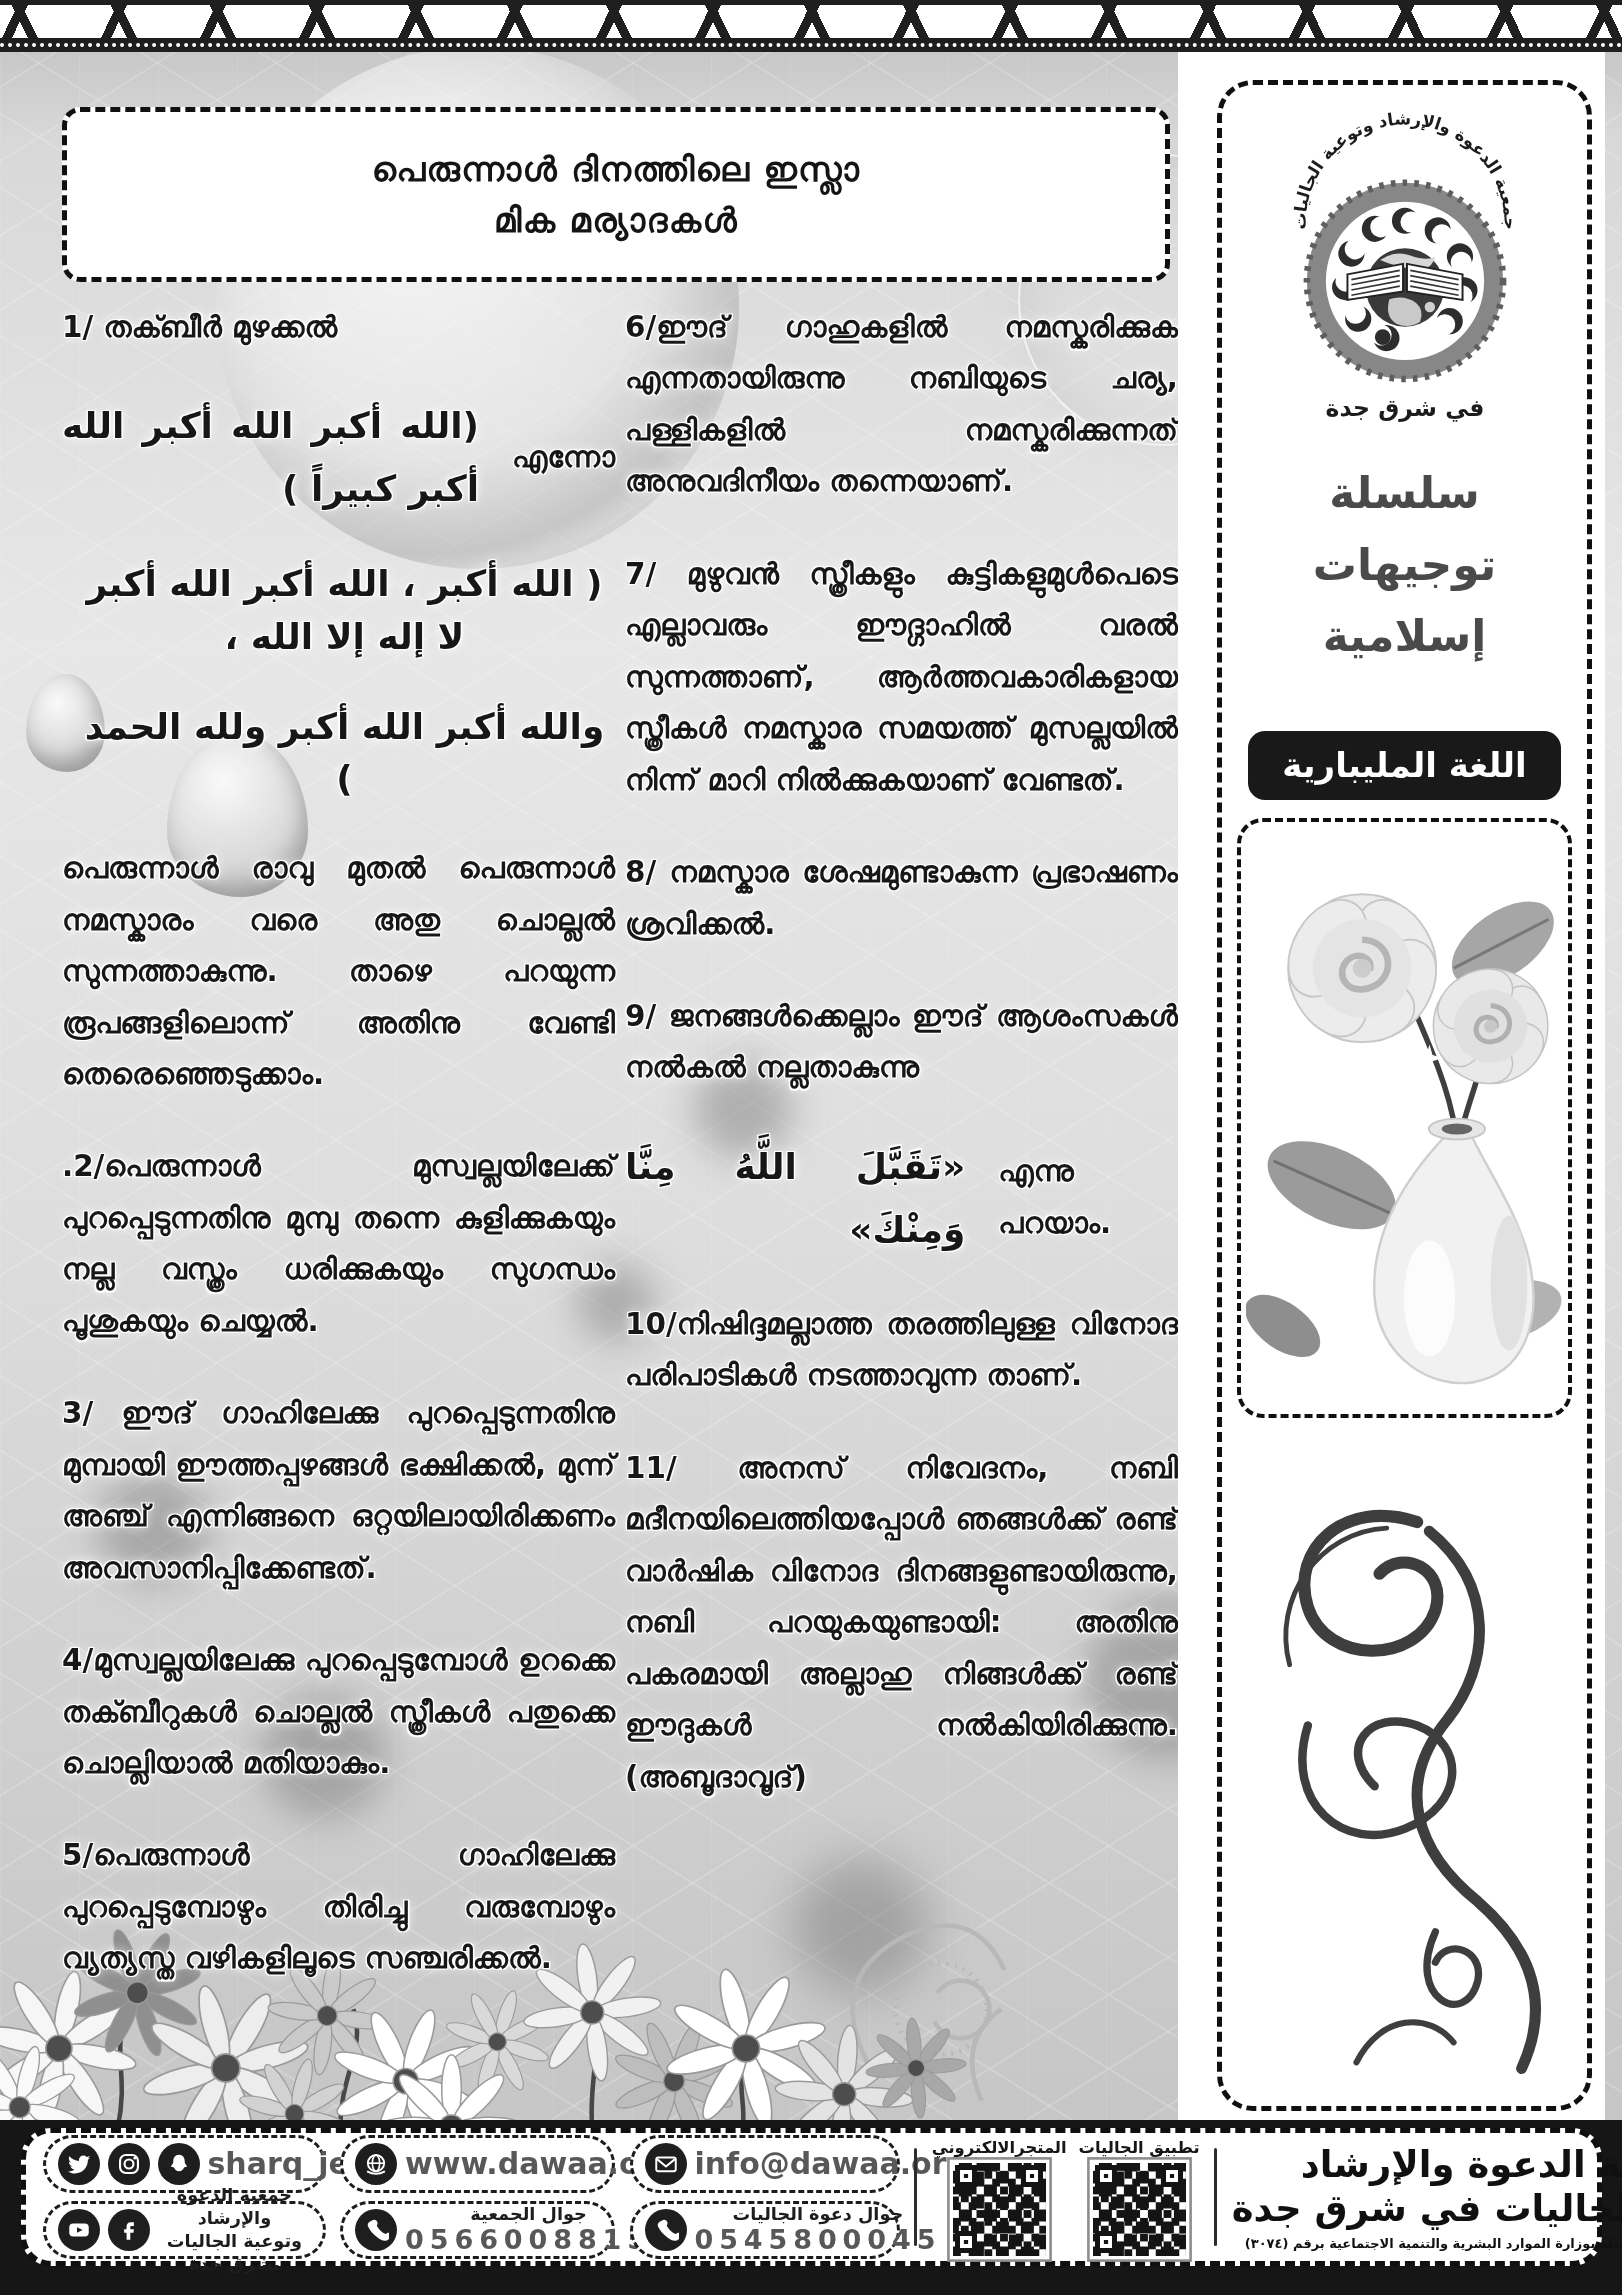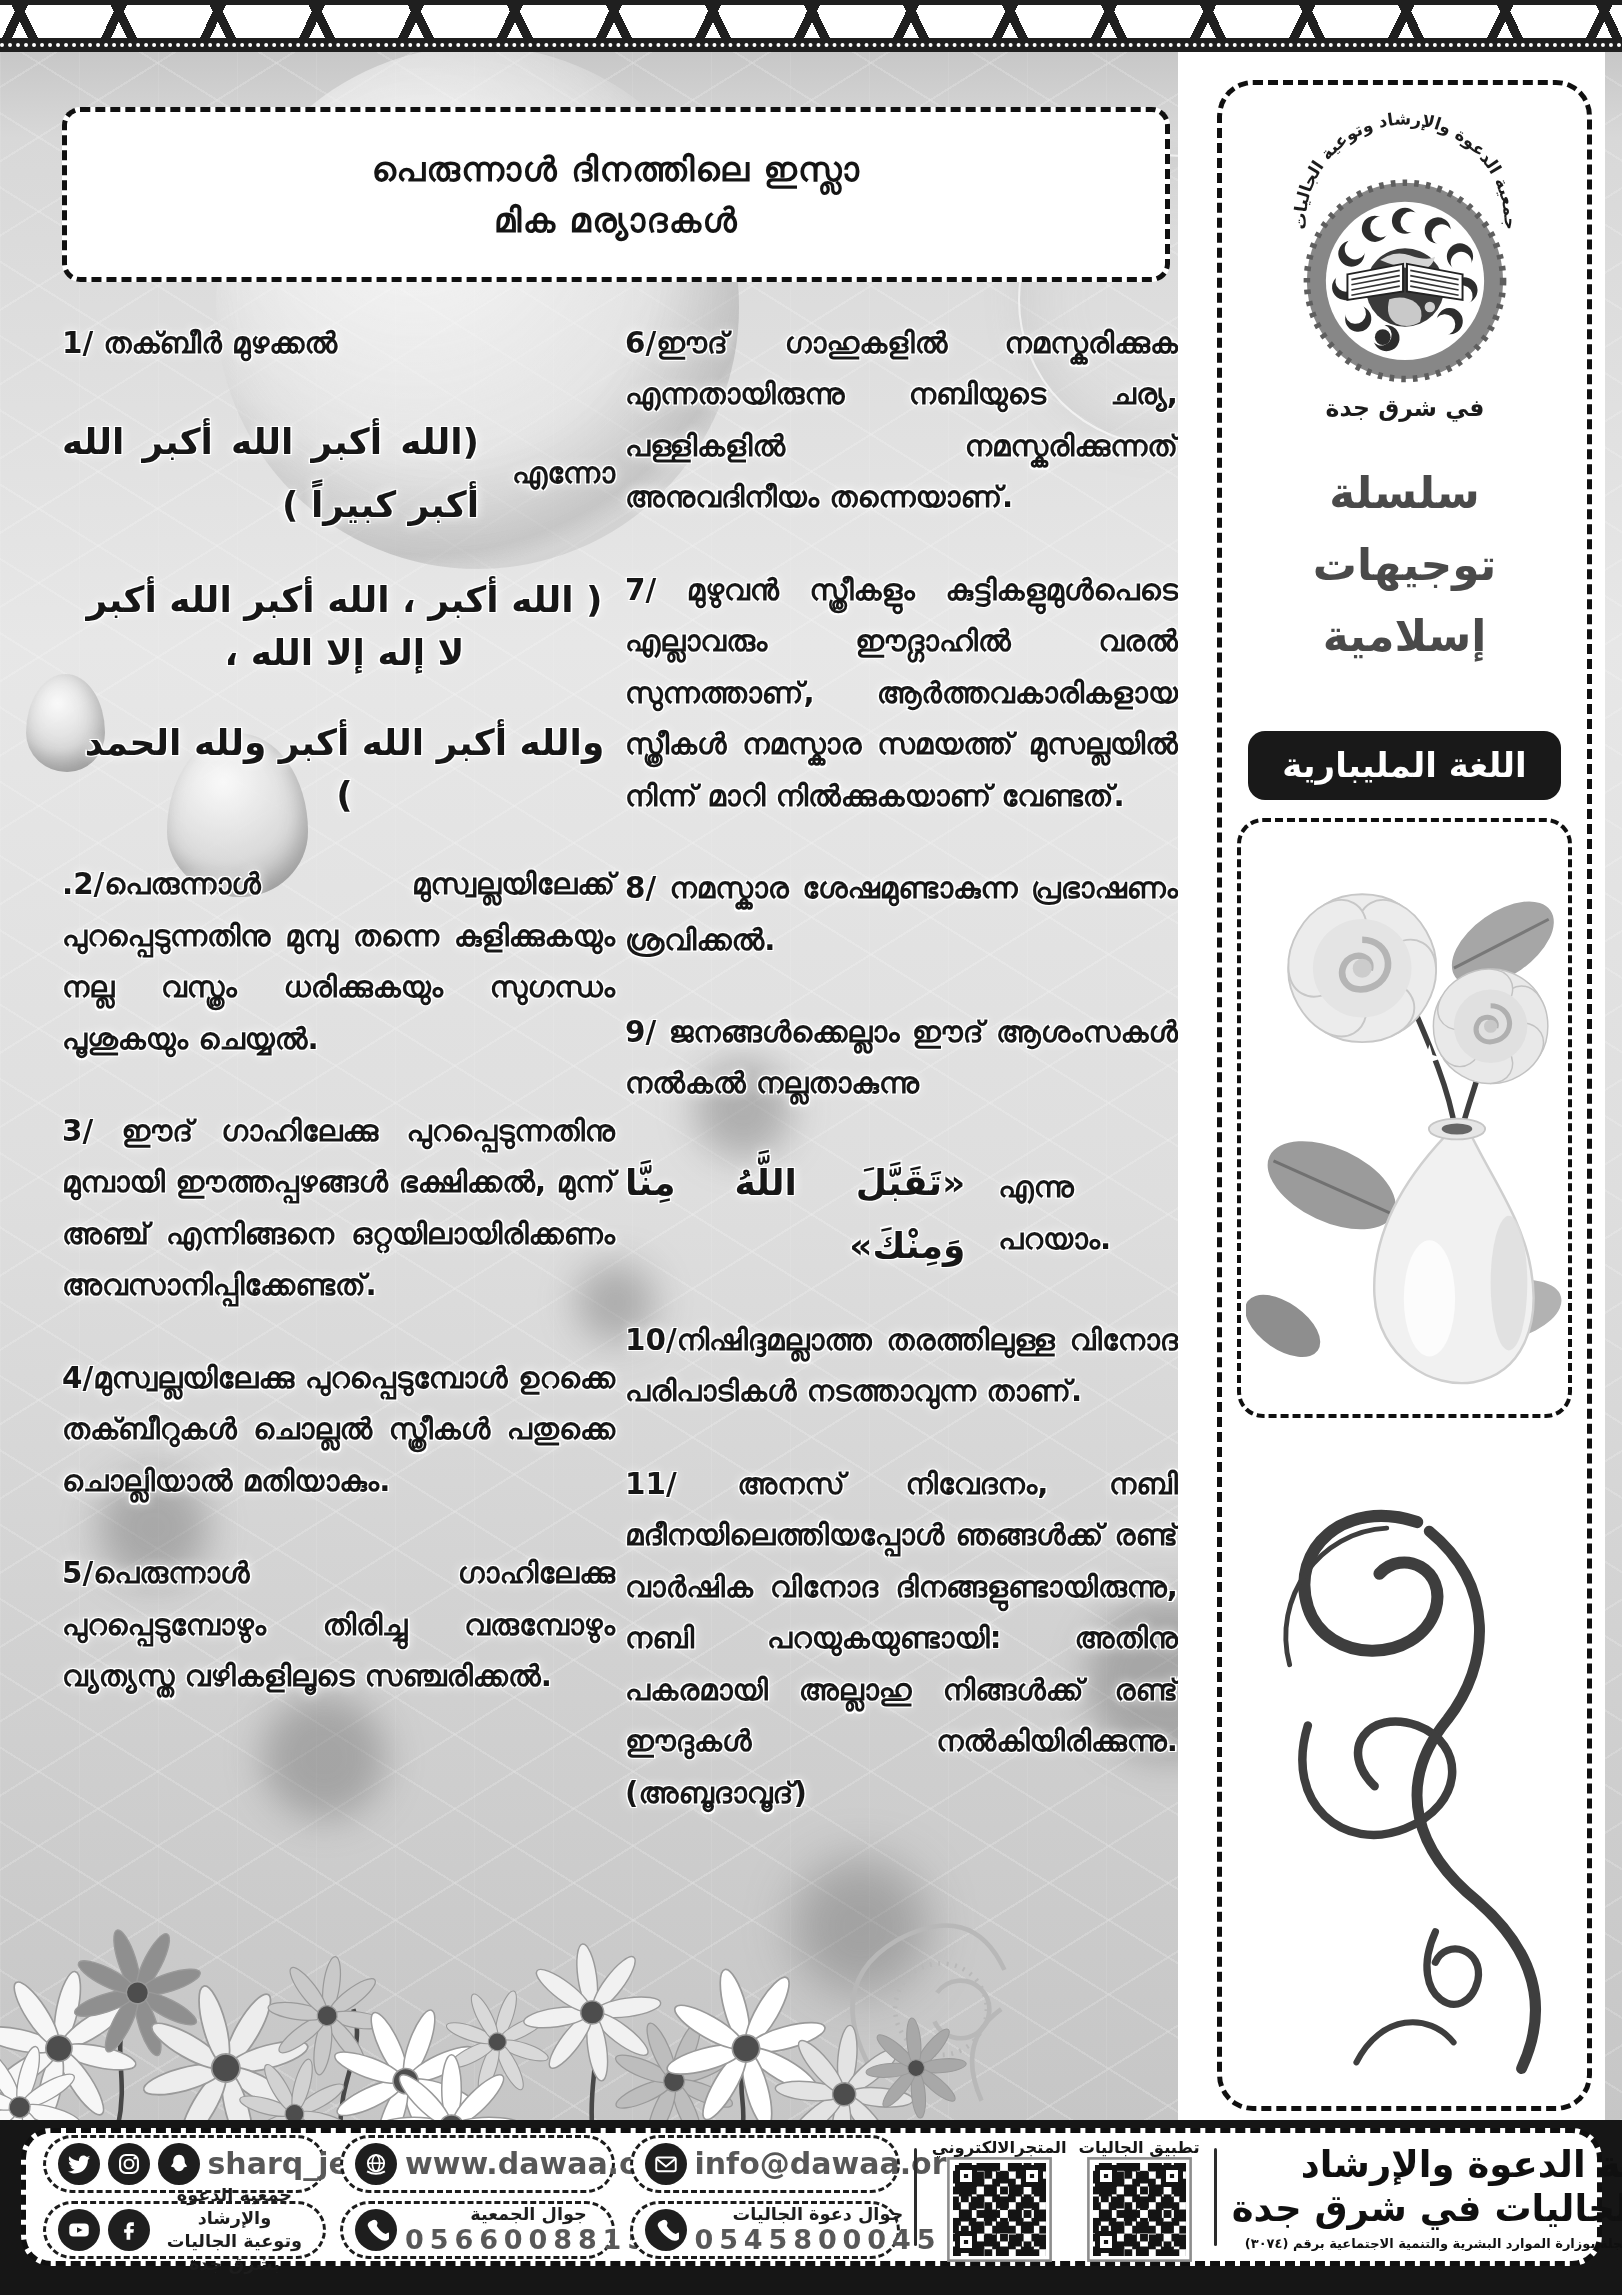--- a/index.html
+++ b/index.html
@@ -39,21 +39,21 @@
   .blob3{left:1086px;top:1597px;width:164px;height:164px;}
   .blob4{left:98px;top:1472px;width:111px;height:111px;}
   .blob5{left:576px;top:1263px;width:79px;height:79px;}
   .blob6{left:792px;top:1858px;width:137px;height:137px;filter:blur(23.6px);}
   
   .title-box{position:absolute;left:62px;top:107px;width:1098px;height:165px;background:#fff;
         border:5.2px dashed #101010;border-radius:18.3px;z-index:10;
         display:flex;flex-direction:column;align-items:center;justify-content:center;}
   .title-box .tl{font-size:34px;font-weight:900;color:#141414;line-height:1.5;letter-spacing:1.3px;white-space:nowrap;}
   
-  .col{position:absolute;top:318px;width:553px;z-index:10;color:#171717;
+  .col{position:absolute;top:302px;width:553px;z-index:10;color:#171717;
        font-size:29.4px;font-weight:700;line-height:1.75;text-align:justify;
        text-shadow:1.3px 1.3px 0 #fff,-1.3px -1.3px 0 #fff,1.3px -1.3px 0 #fff,-1.3px 1.3px 0 #fff,0 0 10.5px #fff;}
   .col-left{left:62px;}
   .col-right{left:625px;}
   .col p{margin:0 0 41px 0;}
   .ar-line{direction:rtl;text-align:center;font-size:36px;line-height:1.45;margin:0 0 38px 12px;font-weight:700;}
   .mix-line{display:flex;justify-content:center;align-items:center;gap:33px;margin:0 0 38px 0;}
   .mix-line .ar{direction:rtl;font-size:36px;font-weight:700;}
   .mix-line .ml{font-size:29.4px;}
   
@@ -137,20 +137,21 @@
   </div>
 
   <div class="col col-left">
     <p>1/ തക്ബീർ മുഴക്കൽ</p>
     <div class="mix-line">
       <span class="ar" dir="rtl">(الله أكبر الله أكبر الله أكبر كبيراً )</span>
       <span class="ml">എന്നോ</span>
     </div>
     <div class="ar-line" dir="rtl">( الله أكبر ، الله أكبر الله أكبر لا إله إلا الله ،</div>
     <div class="ar-line" dir="rtl">والله أكبر الله أكبر ولله الحمد )</div>
+    <p>പെരുന്നാൾ രാവു മുതൽ പെരുന്നാൾ നമസ്കാരം വരെ അതു ചൊല്ലൽ സുന്നത്താകുന്നു. താഴെ പറയുന്ന രൂപങ്ങളിലൊന്ന് അതിനു വേണ്ടി തെരെഞ്ഞെടുക്കാം.</p>
     <p>.2/പെരുന്നാൾ മുസ്വല്ലയിലേക്ക് പുറപ്പെടുന്നതിനു മുമ്പു തന്നെ കുളിക്കുകയും നല്ല വസ്ത്രം ധരിക്കുകയും സുഗന്ധം പൂശുകയും ചെയ്യൽ.</p>
     <p>3/ ഈദ് ഗാഹിലേക്കു പുറപ്പെടുന്നതിനു മുമ്പായി ഈത്തപ്പഴങ്ങൾ ഭക്ഷിക്കൽ, മുന്ന് അഞ്ച് എന്നിങ്ങനെ ഒറ്റയിലായിരിക്കണം അവസാനിപ്പിക്കേണ്ടത്.</p>
     <p>4/മുസ്വല്ലയിലേക്കു പുറപ്പെടുമ്പോൾ ഉറക്കെ തക്ബീറുകൾ ചൊല്ലൽ സ്ത്രീകൾ പതുക്കെ ചൊല്ലിയാൽ മതിയാകും.</p>
     <p>5/പെരുന്നാൾ ഗാഹിലേക്കു പുറപ്പെടുമ്പോഴും തിരിച്ചു വരുമ്പോഴും വ്യത്യസ്ത വഴികളിലൂടെ സഞ്ചരിക്കൽ.</p>
   </div>
 
   <div class="col col-right">
     <p>6/ഈദ് ഗാഹുകളിൽ നമസ്കരിക്കുക എന്നതായിരുന്നു നബിയുടെ ചര്യ, പള്ളികളിൽ നമസ്കരിക്കുന്നത് അനുവദിനീയം തന്നെയാണ്.</p>
     <p>7/ മുഴുവൻ സ്ത്രീകളും കുട്ടികളുമുൾപെടെ എല്ലാവരും ഈദ്ഗാഹിൽ വരൽ സുന്നത്താണ്, ആർത്തവകാരികളായ സ്ത്രീകൾ നമസ്കാര സമയത്ത് മുസല്ലയിൽ നിന്ന് മാറി നിൽക്കുകയാണ് വേണ്ടത്.</p>
     <p>8/ നമസ്കാര ശേഷമുണ്ടാകുന്ന പ്രഭാഷണം ശ്രവിക്കൽ.</p>

